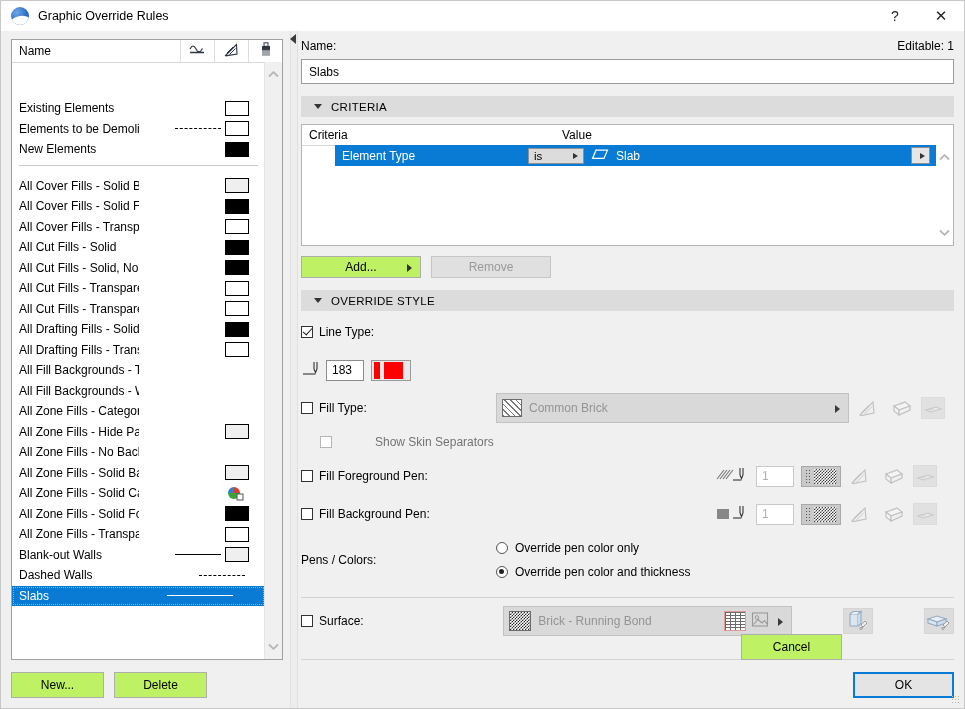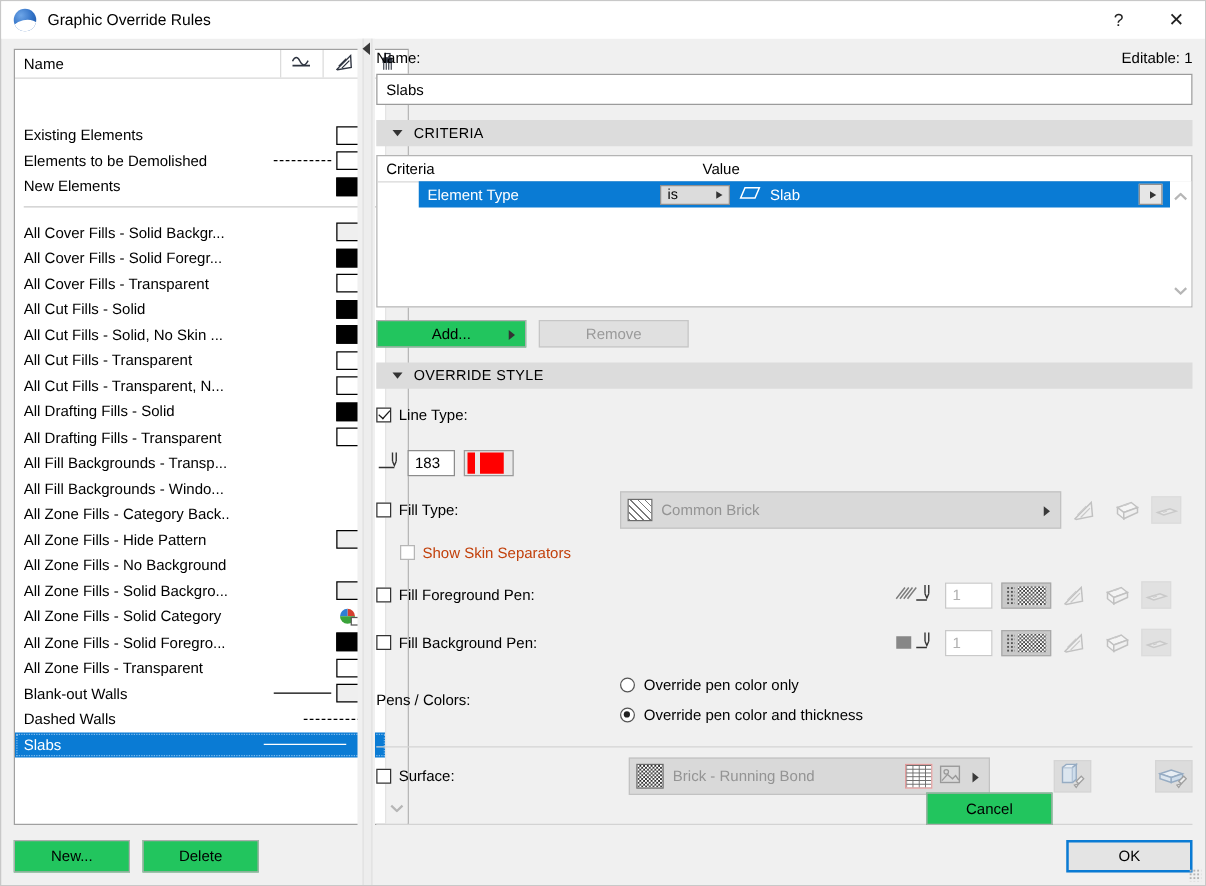--- a/index.html
+++ b/index.html
@@ -20,21 +20,21 @@
   .app-icon:after{content:"";position:absolute;left:-2px;top:9px;width:22px;height:14px;background:#ffffff;
     border-radius:50% 50% 0 0;transform:rotate(-12deg);}
   .title-text{font-size:12.5px;color:#000;}
   .win-btns{position:absolute;right:0;top:0;height:30px;display:flex;}
   .win-btn{width:46px;height:30px;display:flex;align-items:center;justify-content:center;font-size:14px;color:#222;}
   .win-btn.help{font-size:14px;}
   .xglyph{font-size:15px;line-height:1;font-family:"DejaVu Sans",sans-serif;}
 
   
   .content{position:absolute;left:0;top:30px;right:0;bottom:0;}
-  .left-pane{position:absolute;left:10px;top:8px;width:272px;bottom:48px;padding-left:44px;}
+  .left-pane{position:absolute;left:10px;top:8px;width:272px;bottom:48px;}
   .splitter{position:absolute;left:285px;top:0;width:14px;bottom:0;background:#f0f0f0;}
   .splitter .bar{position:absolute;left:4px;top:0;bottom:0;width:6px;background:#ededed;border-left:1px solid #e0e0e0;border-right:1px solid #e0e0e0;}
   .splitter .tri{position:absolute;left:4px;top:3px;width:0;height:0;border-top:5px solid transparent;border-bottom:5px solid transparent;border-right:6px solid #3a3a3a;}
   .right-pane{position:absolute;left:300px;top:8px;right:10px;bottom:48px;}
 
   
   .list-box{position:absolute;left:0;top:0;right:0;bottom:0;background:#ffffff;border:1px solid #a0a0a0;box-sizing:border-box;}
   .list-head{display:flex;height:22px;align-items:center;border-bottom:1px solid #d8d8d8;position:relative;background:#fff;}
   .lh-name{padding-left:7px;font-size:12px;flex:1;}
   .lh-col{width:33px;display:flex;align-items:center;justify-content:center;border-left:1px solid #dcdcdc;height:22px;}
@@ -52,21 +52,21 @@
   .lineprev.sel-line{border-top-color:#fff;width:66px;margin-right:16px;}
   .caticon{width:20px;height:17px;position:relative;margin-right:4px;}
   .sep-row{height:11px;}
   .list-sep{height:1px;background:#c9c9c9;margin:5px 7px 5px 7px;}
   .list-scroll{position:absolute;right:0;top:22px;bottom:0;width:17px;background:#f0f0f0;border-left:1px solid #e4e4e4;}
   .sb-arrow{height:17px;display:flex;align-items:center;justify-content:center;color:#b0b0b0;font-size:9px;}
   .sb-up{position:absolute;top:4px;left:0;right:0;}
   .sb-dn{position:absolute;bottom:4px;left:0;right:0;}
 
   
-  .btn{background:#22c55e;border:1px solid #adadad;font-size:12px;font-family:inherit;color:#000;
+  .btn{background:#bef264;border:1px solid #adadad;font-size:12px;font-family:inherit;color:#000;
        display:flex;align-items:center;justify-content:center;box-sizing:border-box;}
   .btn.disabled{color:#9a9a9a;background:#e0e0e0;border-color:#c6c6c6;}
   .bl-btns{position:absolute;left:10px;bottom:10px;display:flex;gap:10px;}
   .bl-btns .btn{width:93px;height:26px;}
 
   
   .row-name{display:flex;justify-content:space-between;align-items:baseline;font-size:12px;}
   .txtinput{height:25px;background:#fff;border:1px solid #9b9b9b;box-sizing:border-box;
     display:flex;align-items:center;padding-left:7px;font-size:12px;margin-top:6px;}
   .section-hd{height:21px;background:#dcdcdc;display:flex;align-items:center;font-size:11.5px;
@@ -100,21 +100,21 @@
 
   
   .ostyle{position:relative;margin-top:2px;}
   .opt-row{display:flex;align-items:center;height:38px;position:relative;}
   .cb{width:12px;height:12px;border:1.3px solid #333;background:#fff;box-sizing:border-box;
       margin-right:6px;position:relative;flex:none;}
   .cb.checked:after{content:"";position:absolute;left:2.5px;top:-1px;width:4px;height:8px;
       border:solid #1a1a1a;border-width:0 1.6px 1.6px 0;transform:rotate(42deg);}
   .cb.dis{border-color:#b6b6b6;}
   .opt-label{font-size:12px;white-space:nowrap;}
-  .opt-label.dis{color:#c2410c;}
+  .opt-label.dis{color:#737373;margin-left:37px;}
   .lbl-col{width:195px;display:flex;align-items:center;}
 
   .combo{height:30px;background:#d9d9d9;border:1px solid #c2c2c2;box-sizing:border-box;position:relative;
          display:flex;align-items:center;}
   .combo.enabled{background:#d9d9d9;}
   .combo .ctext{padding-left:7px;font-size:12px;}
   .combo .ctri{position:absolute;right:8px;top:50%;margin-top:-3.5px;width:0;height:0;
         border-top:4px solid transparent;border-bottom:4px solid transparent;border-left:5.5px solid #3a3a3a;}
   .lineswatch{position:absolute;left:8px;right:14px;bottom:5px;border-top:2px solid #111;}
   .pen-wrap{display:flex;align-items:center;}

